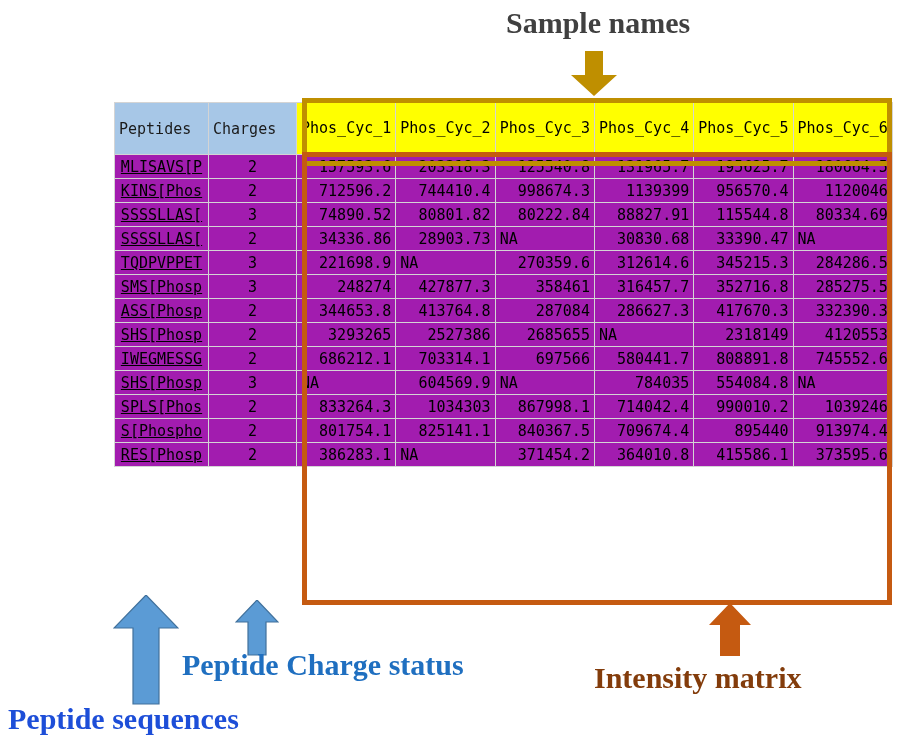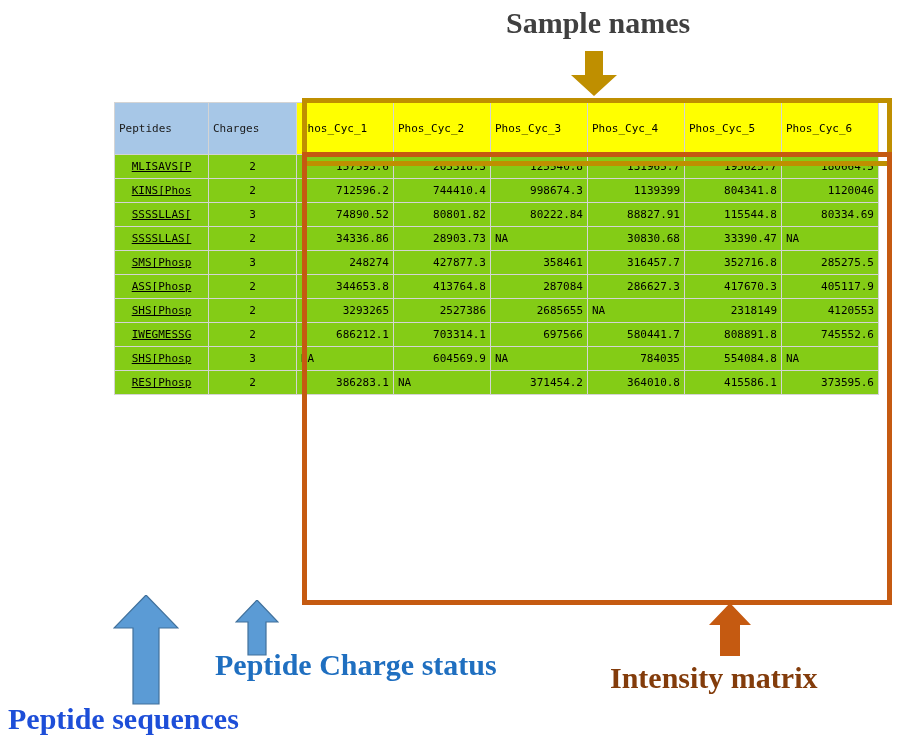--- a/index.html
+++ b/index.html
@@ -22,31 +22,30 @@
     font-weight: bold;
     white-space: nowrap;
   }
   #label-sample-names {
     left: 506px;
     top: 6px;
     font-size: 30px;
     color: #404040;
   }
   #label-intensity-matrix {
-    left: 610px;
+    left: 594px;
     top: 661px;
     font-size: 30px;
     color: #833c0b;
   }
   #label-peptide-charge {
     left: 182px;
     top: 648px;
     font-size: 30px;
     color: #1f6fc0;
-    margin-left: 33px;
   }
   #label-peptide-sequences {
     left: 8px;
     top: 702px;
     font-size: 30px;
     color: #1d4ed8;
   }
 
   
   .arrow {
@@ -59,23 +58,23 @@
   #arrow-peptide-sequences { left: 113px; top: 595px; }
   #arrow-peptide-charge { left: 235px; top: 600px; }
 
   
   #sheet {
     position: absolute;
     left: 114px;
     top: 102px;
     border-collapse: collapse;
     font-family: "DejaVu Sans Mono", "Liberation Mono", monospace;
-    font-size: 11px;
+    font-size: 15px;
     color: #000000;
-    background: #84cc16;
+    background: #a21caf;
     table-layout: fixed;
   }
   #sheet td, #sheet th {
     border: 1px solid #d4d4d4;
     padding: 0 4px;
     height: 24px;
     box-sizing: border-box;
     overflow: hidden;
     white-space: nowrap;
     font-weight: normal;
@@ -176,21 +175,21 @@
         <td class="c-int">195625.7</td>
         <td class="c-int">180664.5</td>
       </tr>
       <tr>
         <td class="c-pep">KINS[Phos</td>
         <td class="c-chg">2</td>
         <td class="c-int">712596.2</td>
         <td class="c-int">744410.4</td>
         <td class="c-int">998674.3</td>
         <td class="c-int">1139399</td>
-        <td class="c-int">804341.8</td>
+        <td class="c-int">956570.4</td>
         <td class="c-int">1120046</td>
       </tr>
       <tr>
         <td class="c-pep">SSSSLLAS[</td>
         <td class="c-chg">3</td>
         <td class="c-int">74890.52</td>
         <td class="c-int">80801.82</td>
         <td class="c-int">80222.84</td>
         <td class="c-int">88827.91</td>
         <td class="c-int">115544.8</td>
@@ -200,38 +199,48 @@
         <td class="c-pep">SSSSLLAS[</td>
         <td class="c-chg">2</td>
         <td class="c-int">34336.86</td>
         <td class="c-int">28903.73</td>
         <td class="c-int na">NA</td>
         <td class="c-int">30830.68</td>
         <td class="c-int">33390.47</td>
         <td class="c-int na">NA</td>
       </tr>
       <tr>
+        <td class="c-pep">TQDPVPPET</td>
+        <td class="c-chg">3</td>
+        <td class="c-int">221698.9</td>
+        <td class="c-int na">NA</td>
+        <td class="c-int">270359.6</td>
+        <td class="c-int">312614.6</td>
+        <td class="c-int">345215.3</td>
+        <td class="c-int">284286.5</td>
+      </tr>
+      <tr>
         <td class="c-pep">SMS[Phosp</td>
         <td class="c-chg">3</td>
         <td class="c-int">248274</td>
         <td class="c-int">427877.3</td>
         <td class="c-int">358461</td>
         <td class="c-int">316457.7</td>
         <td class="c-int">352716.8</td>
         <td class="c-int">285275.5</td>
       </tr>
       <tr>
         <td class="c-pep">ASS[Phosp</td>
         <td class="c-chg">2</td>
         <td class="c-int">344653.8</td>
         <td class="c-int">413764.8</td>
         <td class="c-int">287084</td>
         <td class="c-int">286627.3</td>
         <td class="c-int">417670.3</td>
-        <td class="c-int">405117.9</td>
+        <td class="c-int">332390.3</td>
       </tr>
       <tr>
         <td class="c-pep">SHS[Phosp</td>
         <td class="c-chg">2</td>
         <td class="c-int">3293265</td>
         <td class="c-int">2527386</td>
         <td class="c-int">2685655</td>
         <td class="c-int na">NA</td>
         <td class="c-int">2318149</td>
         <td class="c-int">4120553</td>
@@ -250,20 +259,40 @@
         <td class="c-pep">SHS[Phosp</td>
         <td class="c-chg">3</td>
         <td class="c-int na">NA</td>
         <td class="c-int">604569.9</td>
         <td class="c-int na">NA</td>
         <td class="c-int">784035</td>
         <td class="c-int">554084.8</td>
         <td class="c-int na">NA</td>
       </tr>
       <tr>
+        <td class="c-pep">SPLS[Phos</td>
+        <td class="c-chg">2</td>
+        <td class="c-int">833264.3</td>
+        <td class="c-int">1034303</td>
+        <td class="c-int">867998.1</td>
+        <td class="c-int">714042.4</td>
+        <td class="c-int">990010.2</td>
+        <td class="c-int">1039246</td>
+      </tr>
+      <tr>
+        <td class="c-pep">S[Phospho</td>
+        <td class="c-chg">2</td>
+        <td class="c-int">801754.1</td>
+        <td class="c-int">825141.1</td>
+        <td class="c-int">840367.5</td>
+        <td class="c-int">709674.4</td>
+        <td class="c-int">895440</td>
+        <td class="c-int">913974.4</td>
+      </tr>
+      <tr>
         <td class="c-pep">RES[Phosp</td>
         <td class="c-chg">2</td>
         <td class="c-int">386283.1</td>
         <td class="c-int na">NA</td>
         <td class="c-int">371454.2</td>
         <td class="c-int">364010.8</td>
         <td class="c-int">415586.1</td>
         <td class="c-int">373595.6</td>
       </tr>
     </tbody>

